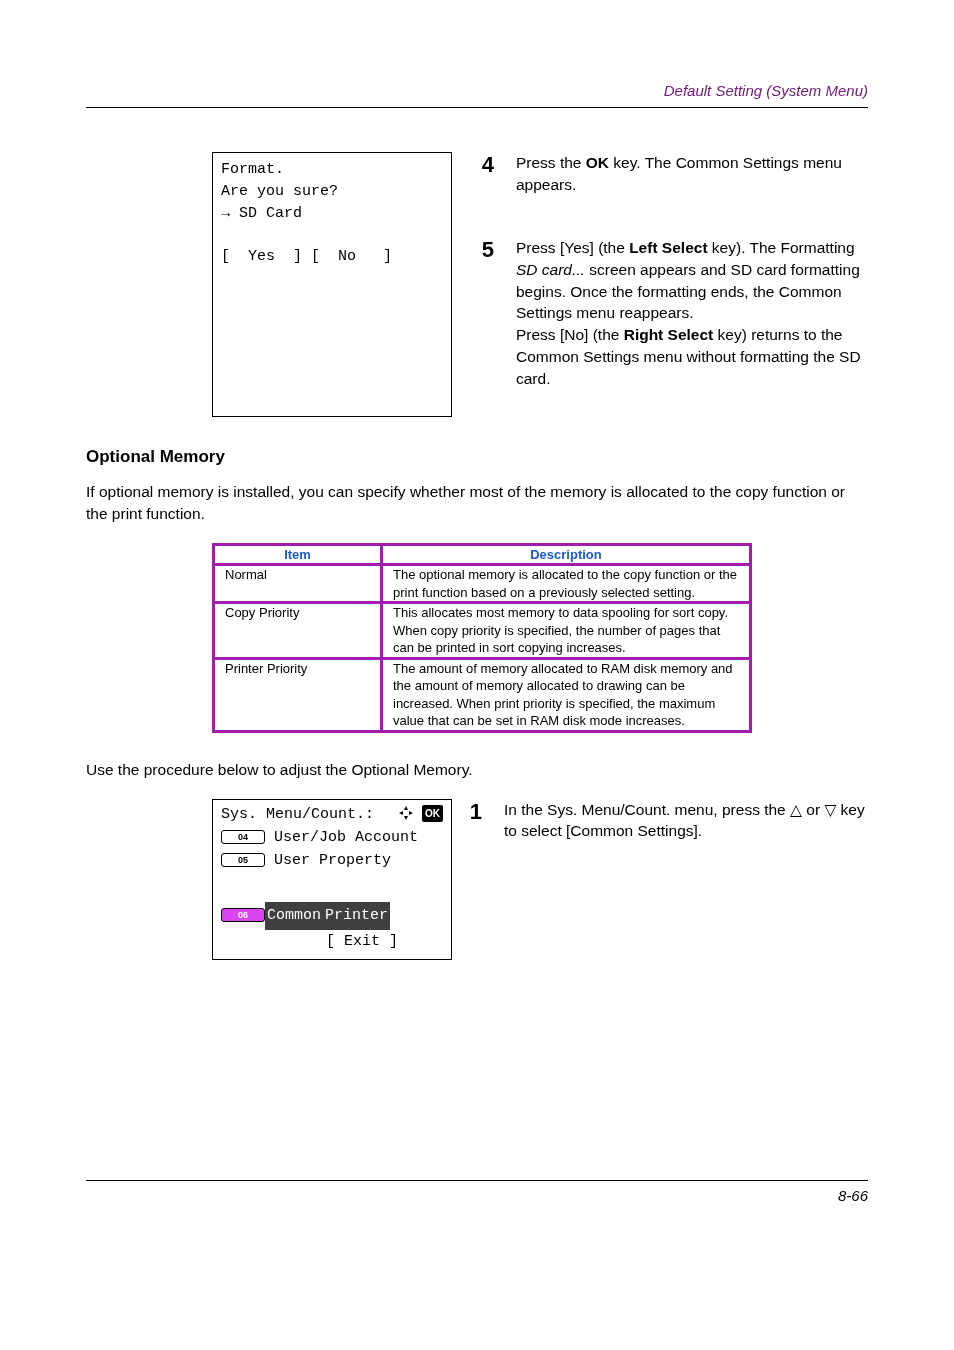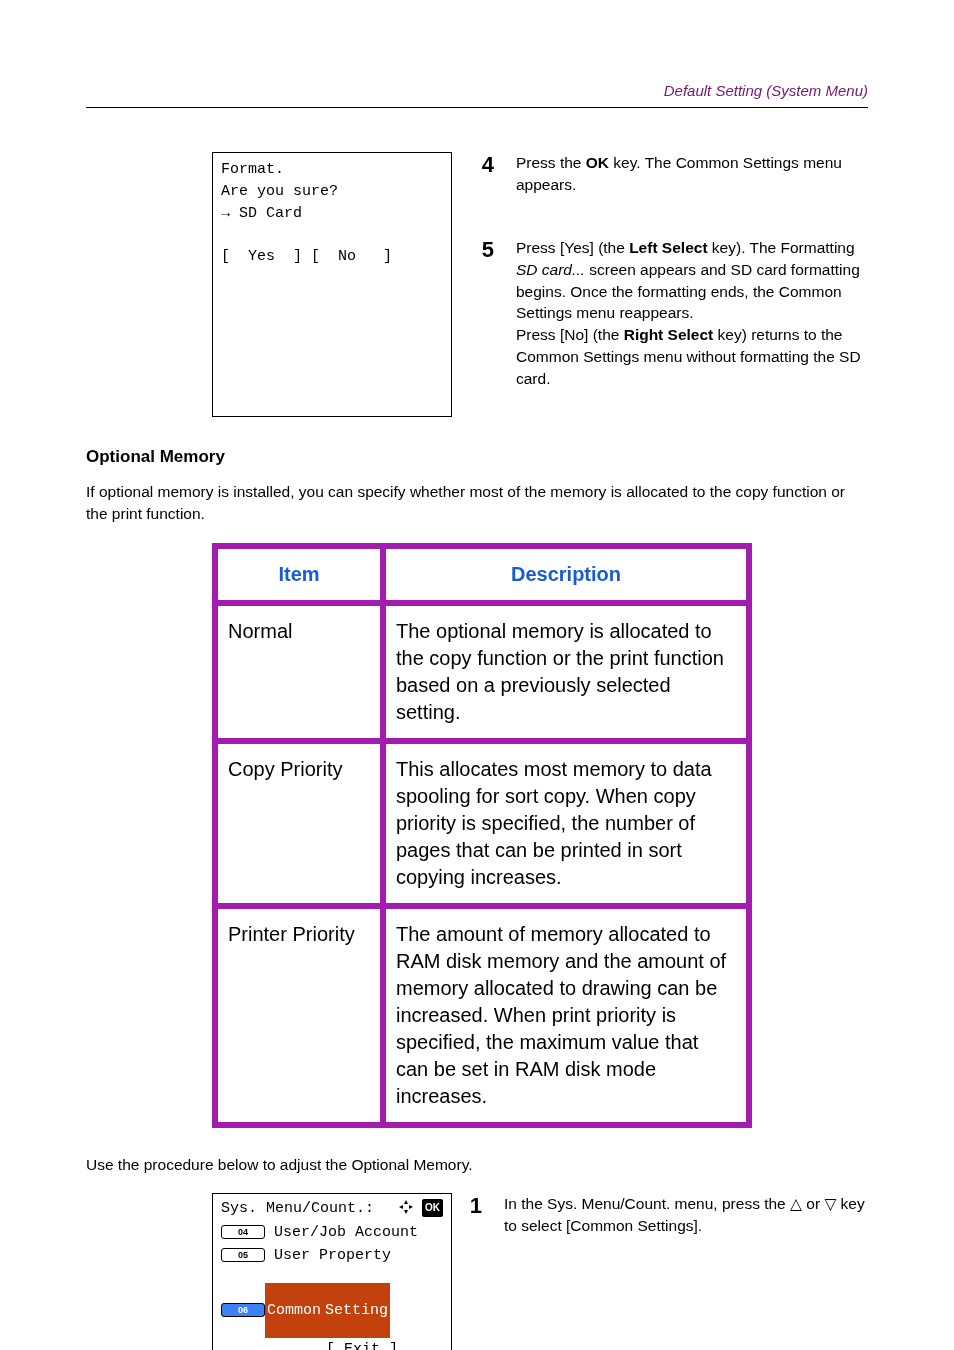--- a/index.html
+++ b/index.html
@@ -28,64 +28,64 @@
   .step-text .ital { font-style: italic; }
   .section-head { font-size: 17px; font-weight: bold; margin: 30px 0 14px 0; }
   .body-text { font-size: 15.5px; line-height: 1.4; margin-bottom: 18px; }
   table.desc {
     border-collapse: collapse;
     width: 540px;
     margin-left: 126px;
     margin-bottom: 26px;
   }
   table.desc th, table.desc td {
-    border: 6px solid #a21caf;
-    padding: 12px 10px;
+    border: 3px solid #a21caf;
+    padding: 0 10px;
     text-align: left;
     vertical-align: top;
-    font-size: 20px;
+    font-size: 13px;
     line-height: 1.35;
   }
   table.desc th {
     color: #1a5bcf;
     font-weight: bold;
     text-align: center;
   }
   table.desc td.item { width: 168px; }
   .row2 { display: flex; gap: 12px; margin-top: 4px; }
   .lcd2 {
     border: 1px solid #000;
     width: 240px;
     font-family: "Courier New", monospace;
     font-size: 15px;
     line-height: 1.55;
     padding: 3px 8px 6px 8px;
     margin-left: 126px;
     flex: 0 0 auto;
   }
   .lcd2 .title-line { display: flex; align-items: center; justify-content: space-between; }
-  .lcd2 .highlight { background: #c2410c; color: #fff; display: inline-block; padding: 16px 2px; }
+  .lcd2 .highlight { background: #404040; color: #fff; display: inline-block; padding: 2px 2px; }
   .footer { position: relative; margin-top: 220px; }
   .footer-rule { border-top: 1px solid #000; margin-bottom: 6px; }
   .footer-num { text-align: right; font-style: italic; font-size: 15px; }
   .numbox {
     display: inline-block;
     border: 1.2px solid #000;
     border-radius: 3px;
     min-width: 18px;
     height: 14px;
     line-height: 12px;
     font-family: Arial, sans-serif;
     font-size: 9px;
     text-align: center;
     font-weight: bold;
     padding: 0 16px;
     vertical-align: 1px;
   }
-  .numbox.inv { background: #3b82f6; color: #fff; margin-top: 36px; }
+  .numbox.inv { background: #d946ef; color: #fff; margin-top: 36px; }
   .icons svg { vertical-align: -2px; }
   .ok-badge {
     display: inline-block;
     background: #000;
     color: #fff;
     font-family: Arial, sans-serif;
     font-size: 10px;
     font-weight: bold;
     border-radius: 2px;
     padding: 1px 3px;
@@ -164,21 +164,21 @@
                 <polygon points="7,0 9,4 5,4" fill="#000"></polygon>
                 <polygon points="7,14 9,10 5,10" fill="#000"></polygon>
                 <polygon points="0,7 4,5 4,9" fill="#000"></polygon>
                 <polygon points="14,7 10,5 10,9" fill="#000"></polygon>
               </svg>
             <span class="ok-badge">OK</span>
           </span>
         </div>
         <div><span class="numbox">04</span><span> User/Job Account</span></div>
         <div><span class="numbox">05</span><span> User Property</span></div>
-        <div><span class="numbox inv">06</span><span class="highlight"> Common</span><span class="highlight"> Setting</span></div>
+        <div><span class="numbox inv">06</span><span class="highlight"> Common</span><span class="highlight"> Printer</span></div>
         <div style="text-align:center; padding-left:60px;"><span>[  Exit  ]</span></div>
       </div>
 
       <div class="steps-col">
         <div class="step">
           <div class="step-num">1</div>
           <div class="step-text">
             <span>In the Sys. Menu/Count. menu, press the </span><span class="tri">△</span><span> or </span><span class="tri">▽</span><span> key to select [Common Settings].</span>
           </div>
         </div>

